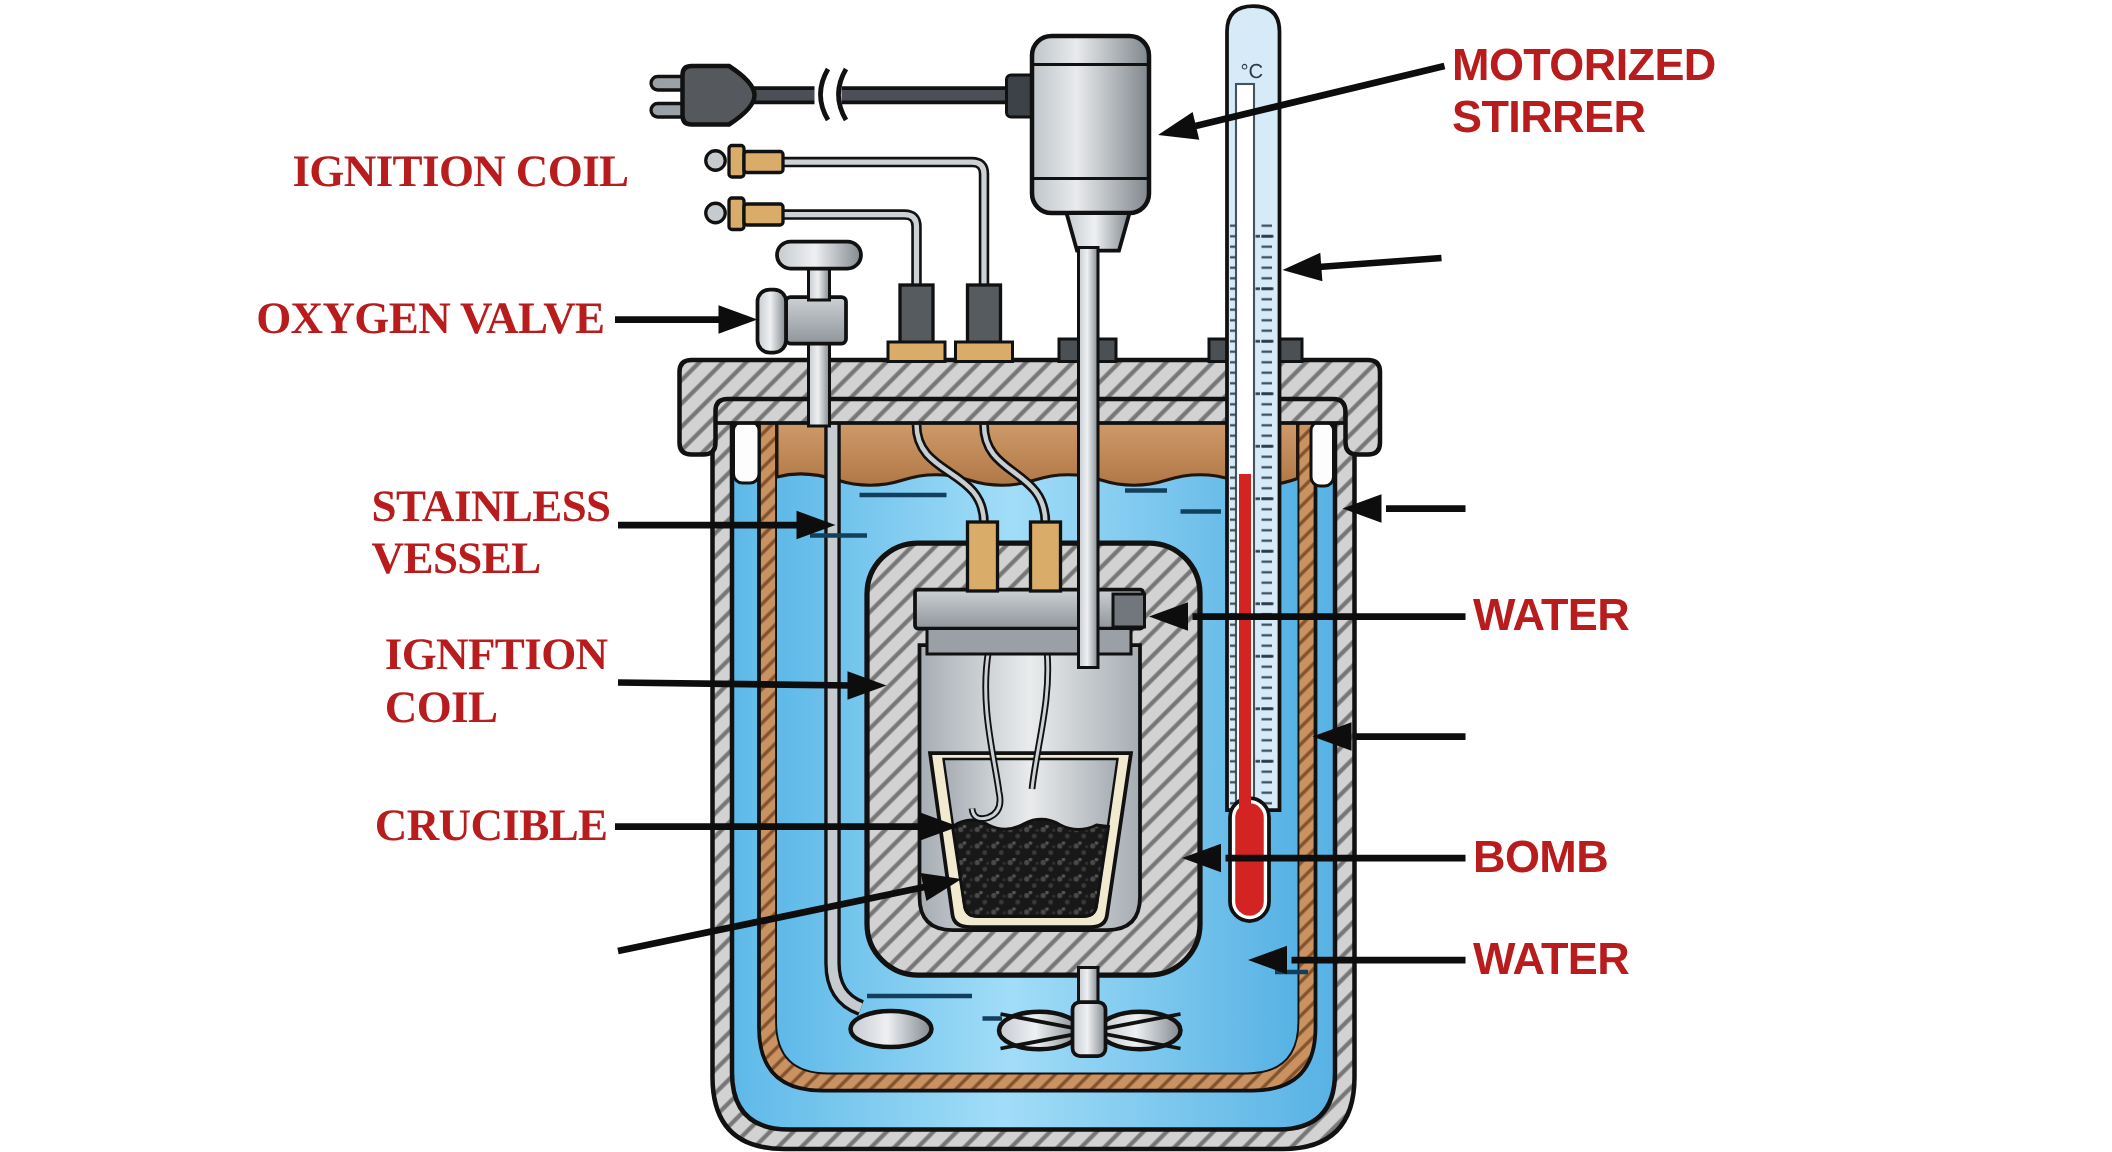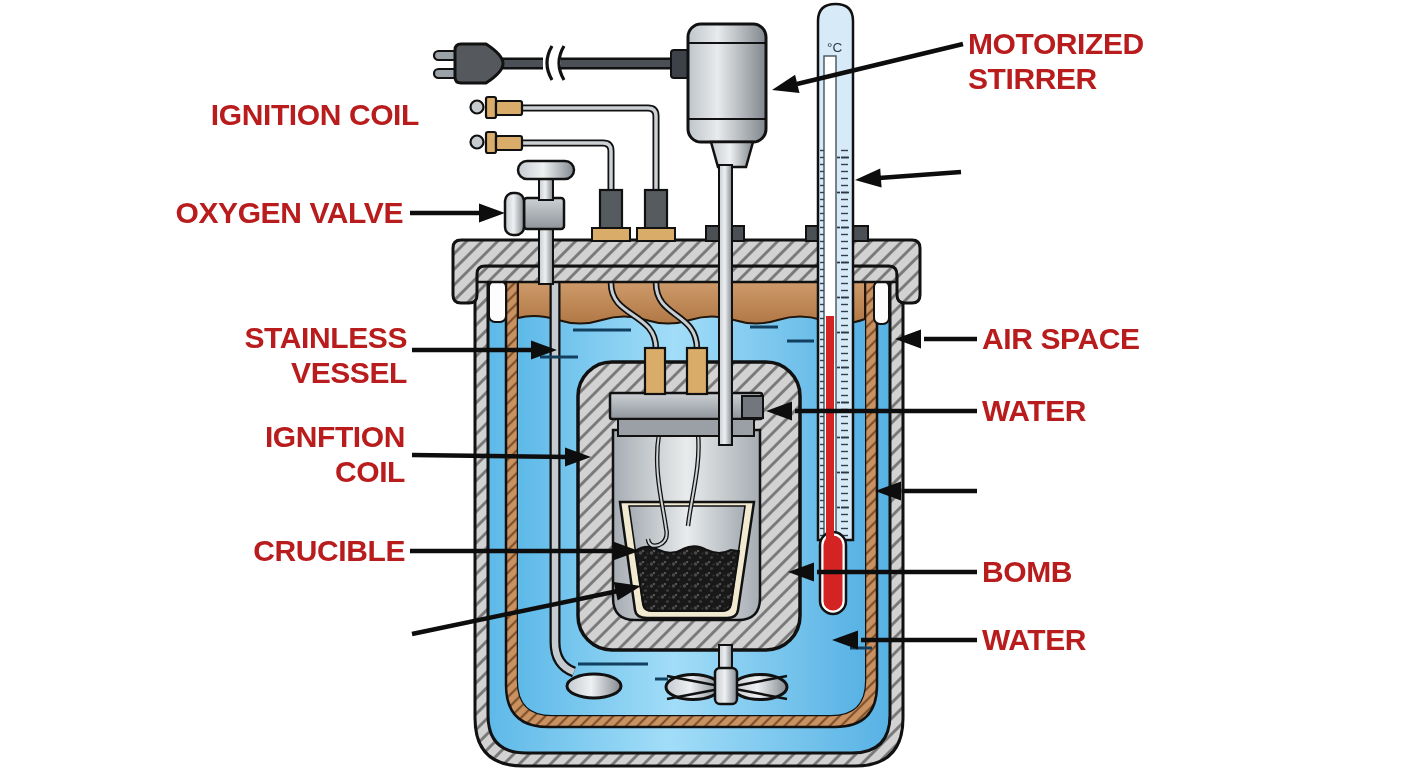--- a/index.html
+++ b/index.html
@@ -1,21 +1,21 @@
 <!DOCTYPE html>
 <html><head>
 <meta charset="utf-8">
 <style>
   html,body{margin:0;padding:0;background:#ffffff;}
   .stage{position:relative;width:1408px;height:768px;background:#ffffff;overflow:hidden;
          font-family:"Liberation Sans",sans-serif;}
   .stage svg{position:absolute;left:0;top:0;}
   .lbl{position:absolute;font:700 30px/35px "Liberation Sans",sans-serif;color:#b91c1c;
        white-space:pre-line;letter-spacing:-0.4px;}
-  .ra{text-align:right;}
+  .ra{text-align:left;font-family:Liberation Serif, serif;}
 </style>
 </head>
 <body>
 
 <div class="stage">
 
 <svg width="1408" height="768" viewBox="0 0 1408 768">
   <defs>
     <pattern id="hatchG" width="11" height="11" patternUnits="userSpaceOnUse" patternTransform="rotate(45)">
       <rect width="11" height="11" fill="#d2d2d2"></rect>
@@ -238,18 +238,17 @@
 
 <div class="lbl ra" style="right:989px;top:97px">IGNITION COIL</div>
 <div class="lbl ra" style="right:1005px;top:195px">OXYGEN VALVE</div>
 <div class="lbl ra" style="right:1001px;top:320px">STAINLESS
 VESSEL</div>
 <div class="lbl ra" style="right:1003px;top:419px">IGNFTION
 COIL</div>
 <div class="lbl ra" style="right:1003px;top:533px">CRUCIBLE</div>
 <div class="lbl" style="left:968px;top:26px">MOTORIZED
 STIRRER</div>
-<div class="lbl" style="left:982px;top:321px">AIR SPACE</div>
 <div class="lbl" style="left:982px;top:393px">WATER</div>
 <div class="lbl" style="left:982px;top:554px">BOMB</div>
 <div class="lbl" style="left:982px;top:622px">WATER</div>
 
 </div>
 
 </body></html>

